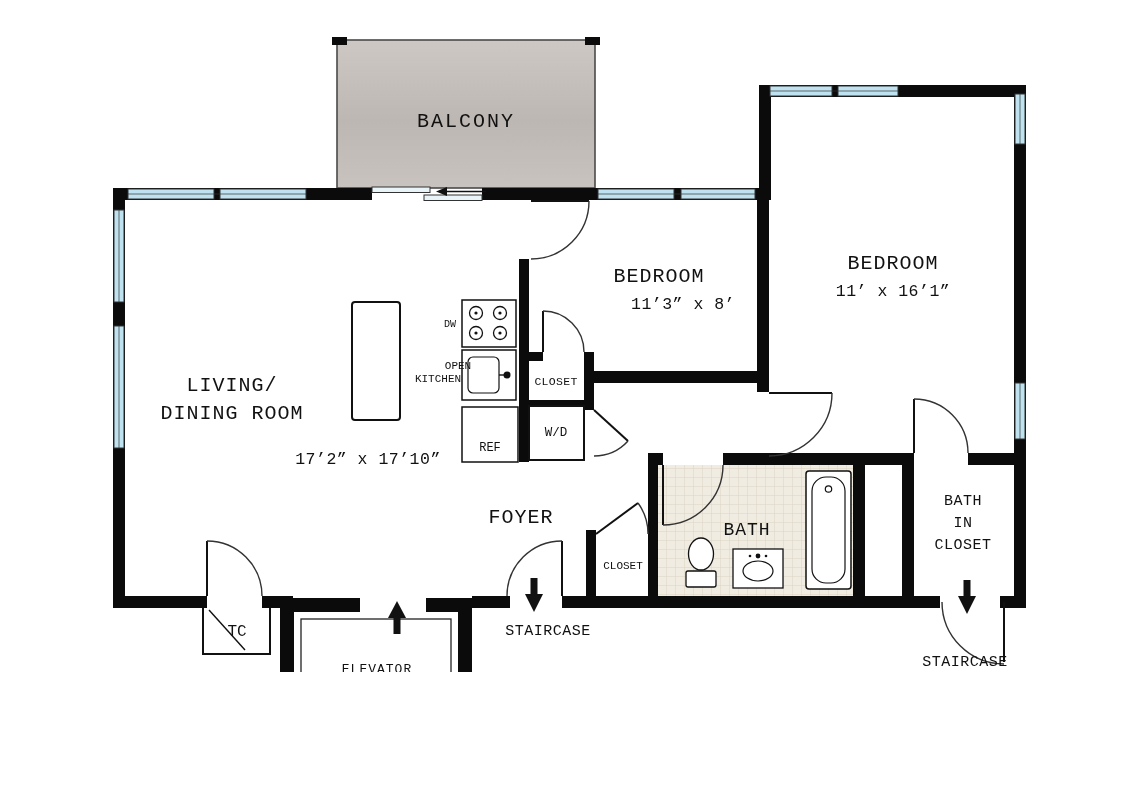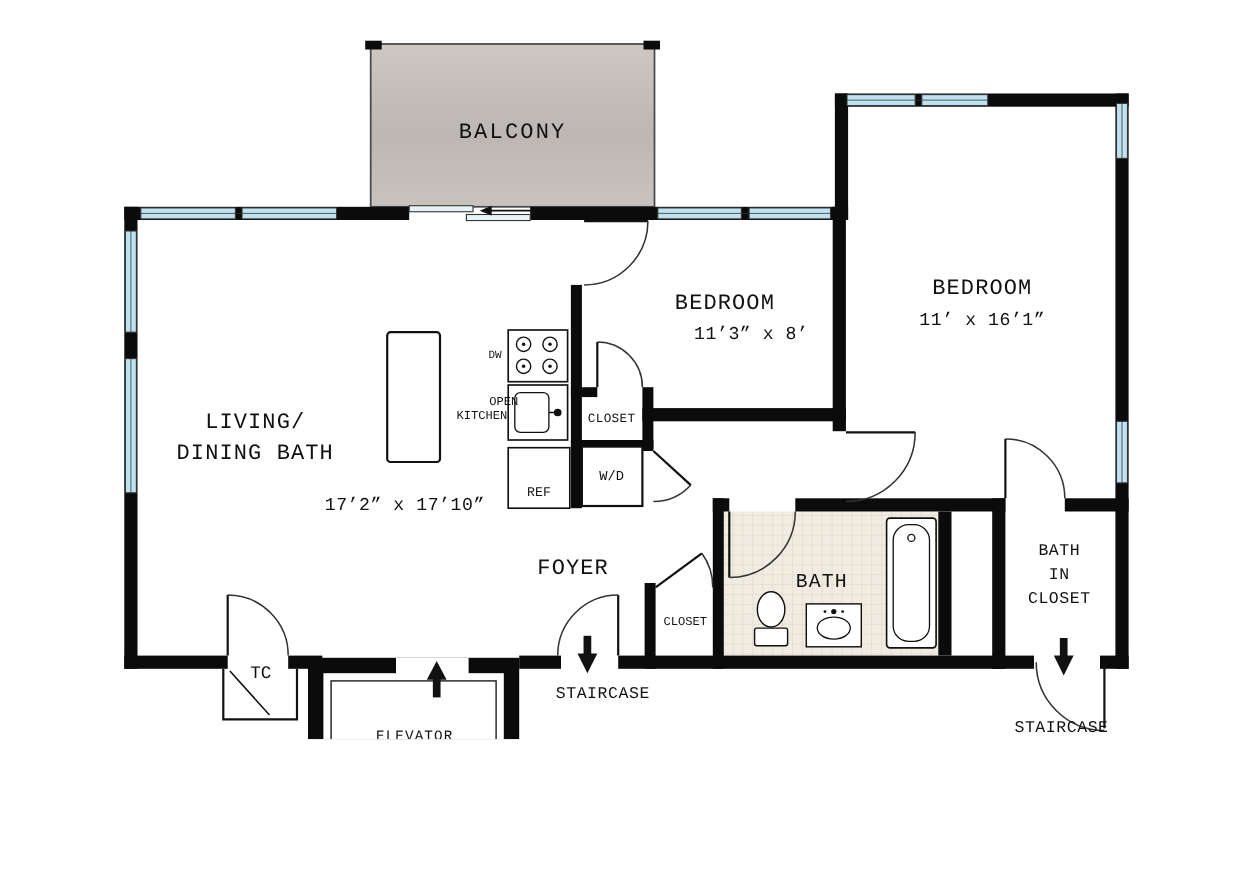--- a/index.html
+++ b/index.html
@@ -207,21 +207,21 @@
   </g>
 
   <g transform="translate(1063,765) rotate(-30)" fill="#111">
     <polygon points="0,-26 4.5,-4.5 26,0 4.5,4.5 0,26 -4.5,4.5 -26,0 -4.5,-4.5"></polygon>
     <polygon transform="rotate(45)" points="0,-12 3,-3 12,0 3,3 0,12 -3,3 -12,0 -3,-3"></polygon>
   </g>
 </svg>
 
   <div class="lbl big" style="left:466px;top:121px;letter-spacing:2px;">BALCONY</div>
   <div class="lbl big" style="left:232px;top:385px;">LIVING/</div>
-  <div class="lbl big" style="left:232px;top:413px;">DINING BATH</div>
+  <div class="lbl big" style="left:232px;top:413px;">DINING ROOM</div>
   <div class="lbl dims" style="left:368px;top:459px;text-align:right;">17’2” x 17’10”</div>
 
   <div class="lbl big" style="left:659px;top:276px;">BEDROOM</div>
   <div class="lbl dims" style="left:659px;top:304px;margin-left:24px;">11’3” x 8’</div>
 
   <div class="lbl big" style="left:893px;top:263px;">BEDROOM</div>
   <div class="lbl dims" style="left:893px;top:291px;">11’ x 16’1”</div>
 
   <div class="lbl big" style="left:521px;top:517px;">FOYER</div>
   <div class="lbl" style="left:747px;top:518px;font-size:18px;letter-spacing:1px;margin-top:12px;">BATH</div>
@@ -232,21 +232,21 @@
 
   <div class="lbl small" style="left:556px;top:381px;">CLOSET</div>
   <div class="lbl" style="left:623px;top:566px;font-size:11px;">CLOSET</div>
 
   <div class="lbl" style="left:556px;top:433px;font-size:12.5px;">W/D</div>
   <div class="lbl" style="left:490px;top:448px;font-size:12px;">REF</div>
   <div class="lbl tiny" style="left:450px;top:324px;">DW</div>
   <div class="lbl" style="left:438px;top:366px;font-size:11px;margin-left:20px;">OPEN</div>
   <div class="lbl" style="left:438px;top:379px;font-size:11px;">KITCHEN</div>
 
-  <div class="lbl" style="left:237px;top:612px;font-size:16px;">TC</div>
+  <div class="lbl" style="left:237px;top:632px;font-size:16px;">TC</div>
   <div class="lbl" style="left:377px;top:669px;font-size:13px;letter-spacing:1px;">ELEVATOR</div>
   <div class="lbl mid" style="left:548px;top:631px;">STAIRCASE</div>
   <div class="lbl mid" style="left:965px;top:662px;">STAIRCASE</div>
 
   <div class="lbl compass-letter" style="left:1036px;top:757px;">N</div>
   <div class="lbl compass-letter" style="left:1071px;top:738px;">E</div>
   <div class="lbl compass-letter" style="left:1093px;top:771px;">S</div>
   <div class="lbl compass-letter" style="left:1059px;top:792px;">W</div>
 
 </div>

